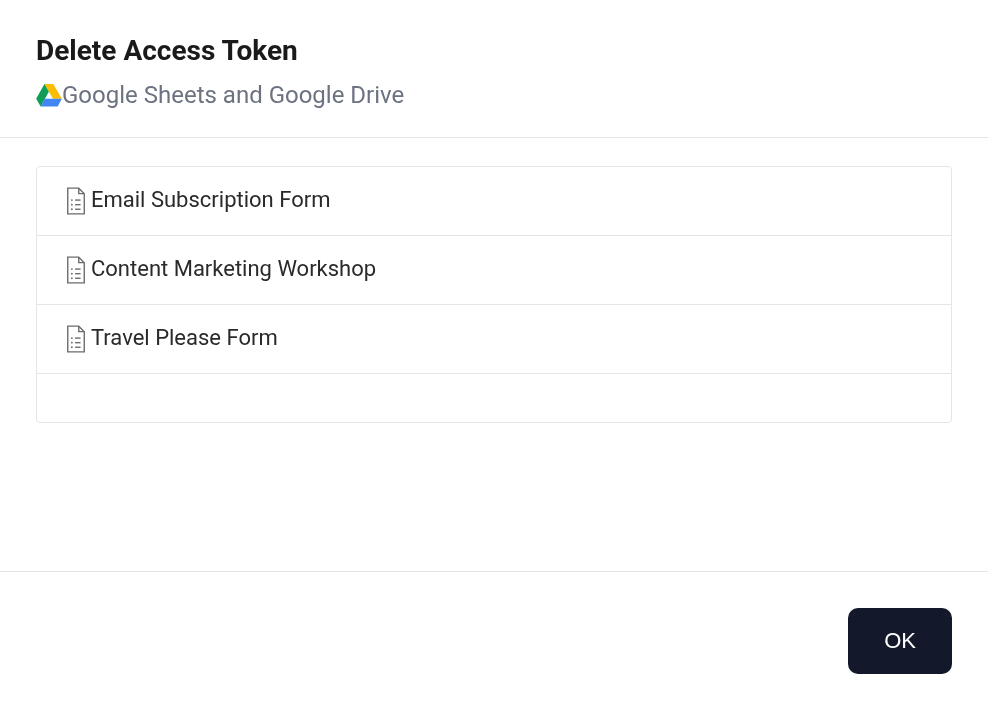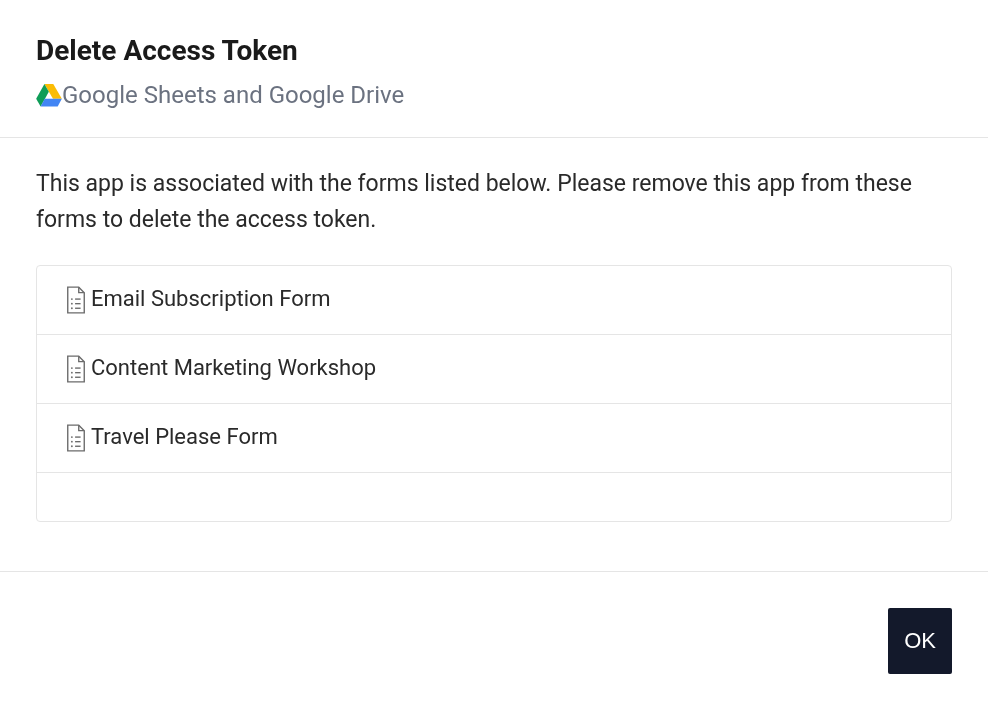--- a/index.html
+++ b/index.html
@@ -78,44 +78,43 @@
     .dialog-footer {
       border-top: 1px solid #e5e5e5;
       padding: 36px 36px;
       display: flex;
       justify-content: flex-end;
     }
     .ok-button {
       background: #13192b;
       color: #fff;
       border: none;
-      border-radius: 2px;
+      border-radius: 10px;
       font-size: 22px;
       font-weight: 500;
-      padding: 20px 16px;
+      padding: 20px 36px;
       cursor: pointer;
     }
   </style>
 </head>
 <body>
 
 <div class="dialog-header">
   <h1 class="dialog-title">Delete Access Token</h1>
   <div class="dialog-subtitle-row">
     <svg class="drive-icon" viewBox="0 0 87 78" xmlns="http://www.w3.org/2000/svg">
       <path d="M28 0 L58 0 L87 50 L57 50 Z" fill="#FBBC04"></path>
       <path d="M0 50 L28 0 L43 26 L15 76 Z" fill="#0F9D58"></path>
       <path d="M15 76 L29 50 L87 50 L73 76 Z" fill="#4285F4"></path>
     </svg>
     <span class="dialog-subtitle">Google Sheets and Google Drive</span>
   </div>
 </div>
 
 <div class="dialog-body">
-  <p class="dialog-instruction">This app is associated with the forms listed below. Please remove this app from these forms to delete the access token.</p>
 
   <div class="forms-list">
     <div class="form-item">
       <svg class="form-icon" viewBox="0 0 24 30" fill="none" stroke="#6b6b6b" stroke-width="1.5">
         <path d="M3 1 L15 1 L21 7 L21 29 L3 29 Z"></path>
         <path d="M15 1 L15 7 L21 7"></path>
         <circle cx="7.5" cy="14" r="1" fill="#6b6b6b" stroke="none"></circle>
         <line x1="11" y1="14" x2="17" y2="14"></line>
         <circle cx="7.5" cy="19" r="1" fill="#6b6b6b" stroke="none"></circle>
         <line x1="11" y1="19" x2="17" y2="19"></line>

